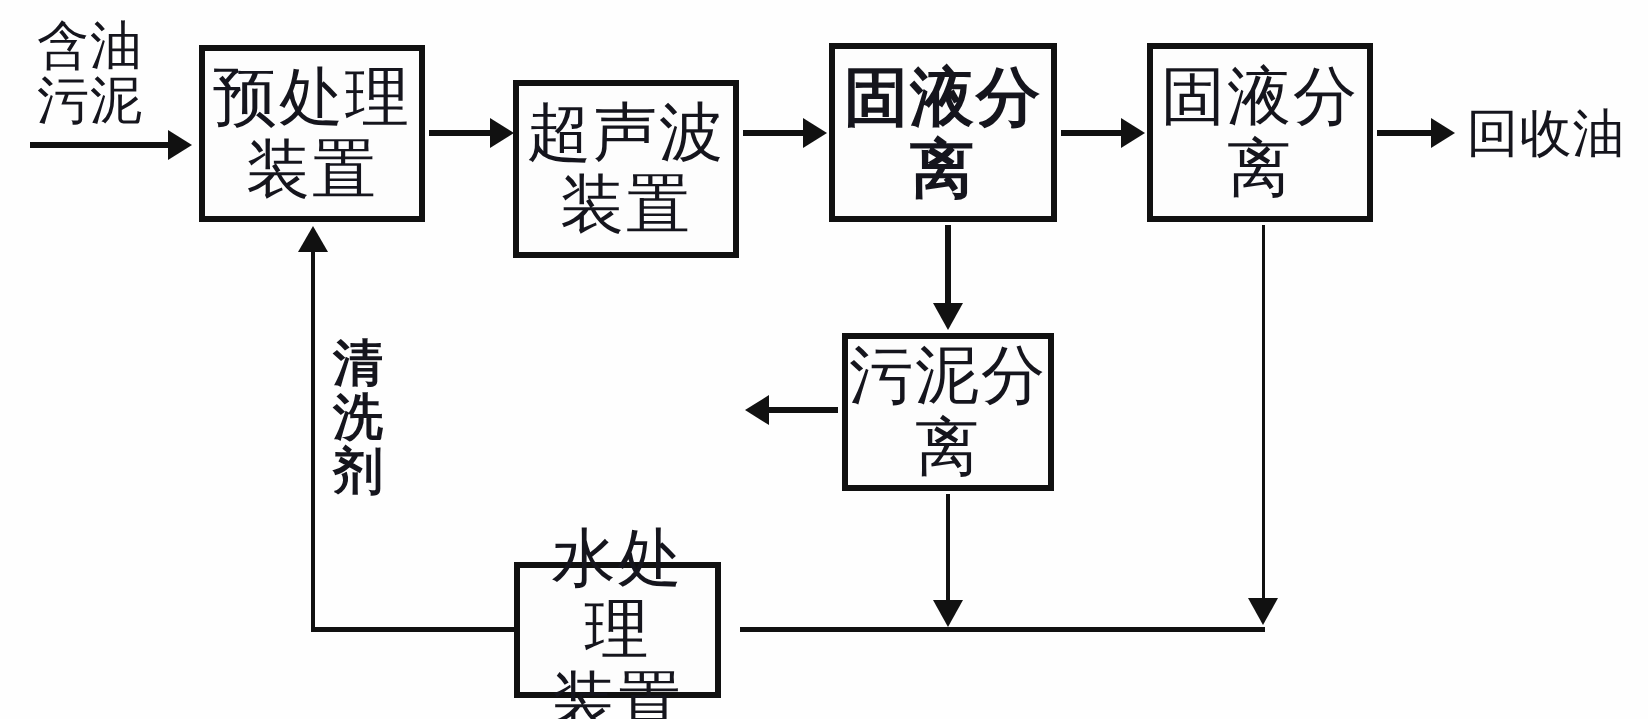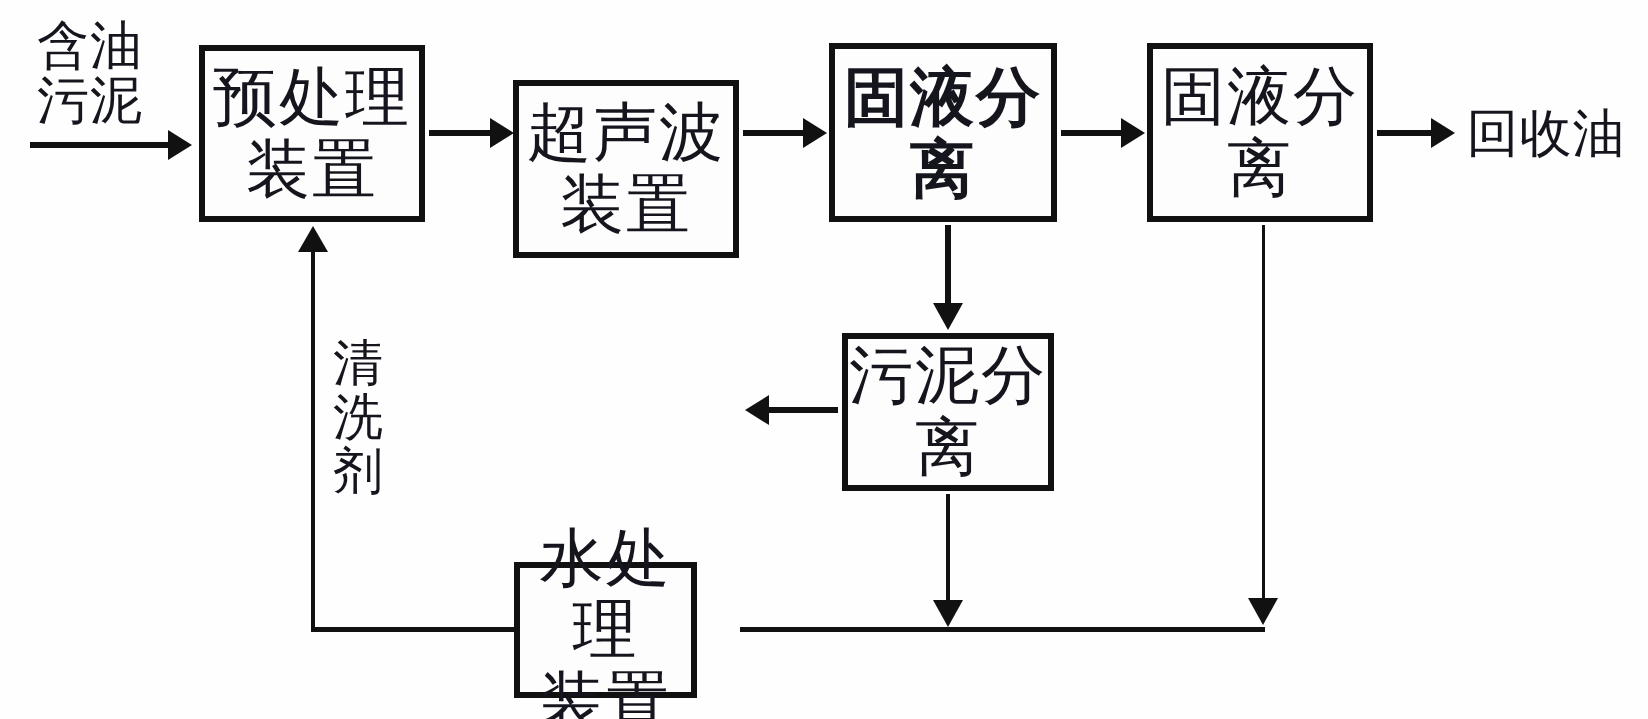--- a/index.html
+++ b/index.html
@@ -144,25 +144,25 @@
   <div>
     <div class="shaft" style="left:1262px; top:225px; width:3px; height:375px;"></div>
     <div class="head head-down" style="left:1248px; top:598px;"></div>
   </div>
 
   <div>
     <div class="shaft" style="left:311px; top:627px; width:206px; height:5px;"></div>
     <div class="shaft" style="left:740px; top:627px; width:525px; height:5px;"></div>
   </div>
 
-  <div class="box" style="left:514px; top:562px; width:183px; height:136px;">
+  <div class="box" style="left:514px; top:562px; width:207px; height:136px;">
     <span class="box-label">水处理
 装置</span>
   </div>
 
   <div>
     <div class="shaft" style="left:311px; top:250px; width:4px; height:382px;"></div>
     <div class="head head-up" style="left:298px; top:226px;"></div>
   </div>
 
-  <div class="vertical-label" style="left:331px; top:336px;">清洗剂</div>
+  <div class="vertical-label" style="left:331px; top:336px;font-weight:bold;">清洗剂</div>
 
 </div>
 
 </body></html>

